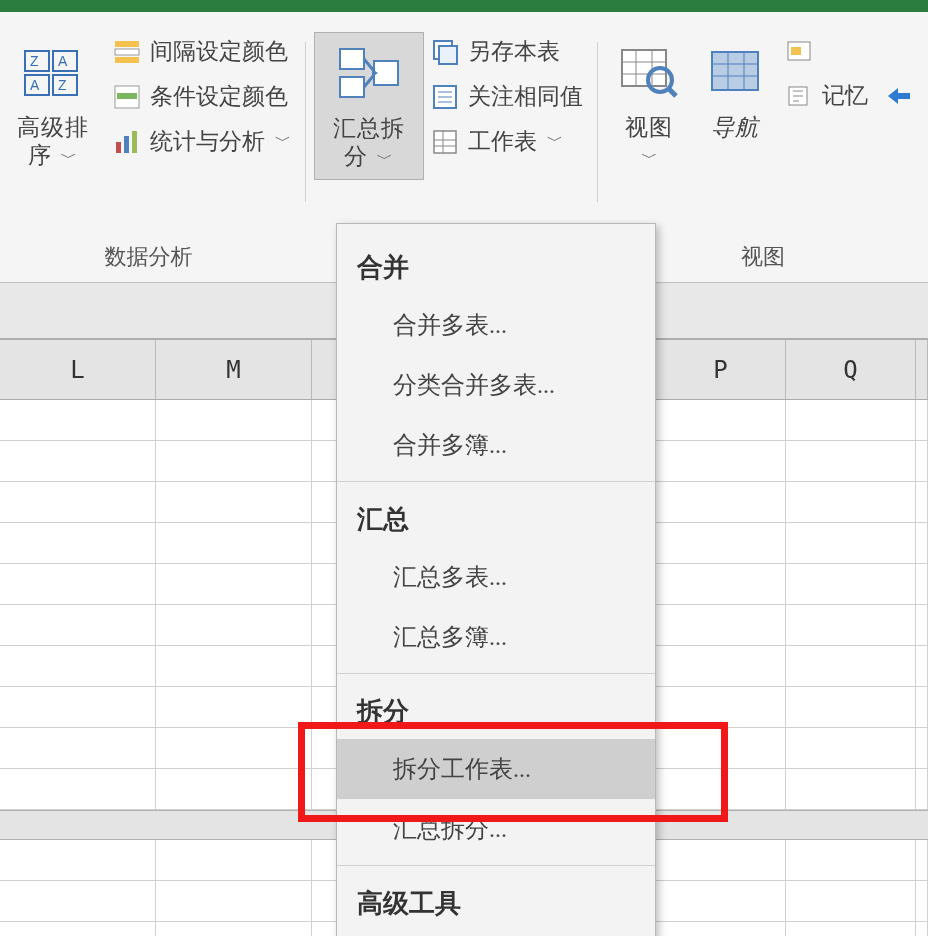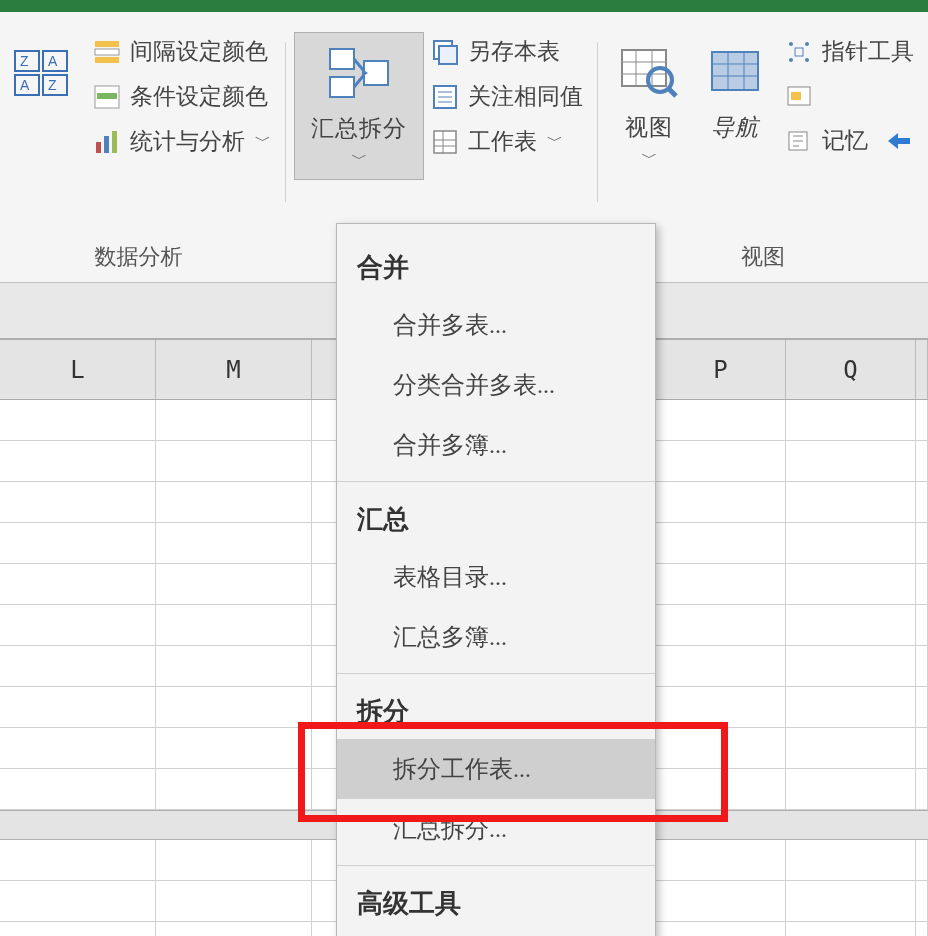--- a/index.html
+++ b/index.html
@@ -204,20 +204,21 @@
             <rect x="2" y="8" width="24" height="20" fill="none" stroke="#3b6fb5" stroke-width="2"></rect>
             <text x="7" y="23" font-size="14" fill="#3b6fb5" font-family="sans-serif">Z</text>
             <rect x="30" y="8" width="24" height="20" fill="none" stroke="#3b6fb5" stroke-width="2"></rect>
             <text x="35" y="23" font-size="14" fill="#3b6fb5" font-family="sans-serif">A</text>
             <rect x="2" y="32" width="24" height="20" fill="none" stroke="#3b6fb5" stroke-width="2"></rect>
             <text x="7" y="47" font-size="14" fill="#3b6fb5" font-family="sans-serif">A</text>
             <rect x="30" y="32" width="24" height="20" fill="none" stroke="#3b6fb5" stroke-width="2"></rect>
             <text x="35" y="47" font-size="14" fill="#3b6fb5" font-family="sans-serif">Z</text>
           </svg>
         </div>
+        <div class="label"><span>高级排序</span> <span class="chev">﹀</span></div>
       </div>
       <div class="small-btn-col">
         <div class="small-btn">
           <span class="icon-box">
             <svg width="28" height="28" viewBox="0 0 28 28">
                 <rect x="2" y="3" width="24" height="6" fill="#f2c14e"></rect>
                 <rect x="2" y="11" width="24" height="6" fill="#fff" stroke="#999"></rect>
                 <rect x="2" y="19" width="24" height="6" fill="#f2c14e"></rect>
               </svg>
           </span>
@@ -328,32 +329,20 @@
             <line x1="22" y1="8" x2="22" y2="46" stroke="#4f81bd"></line>
               <line x1="38" y1="8" x2="38" y2="46" stroke="#4f81bd"></line>
           </svg>
         </div>
         <div class="label">导航</div>
       </div>
       <div class="small-btn-col">
         <div class="small-btn">
           <span class="icon-box">
             <svg width="28" height="28" viewBox="0 0 28 28">
-                <circle cx="6" cy="6" r="2" fill="#4f81bd"></circle>
-                <circle cx="22" cy="6" r="2" fill="#4f81bd"></circle>
-                <circle cx="6" cy="22" r="2" fill="#4f81bd"></circle>
-                <circle cx="22" cy="22" r="2" fill="#4f81bd"></circle>
-                <rect x="10" y="10" width="8" height="8" fill="none" stroke="#4f81bd"></rect>
-              </svg>
-          </span>
-          <span>指针工具</span>
-        </div>
-        <div class="small-btn">
-          <span class="icon-box">
-            <svg width="28" height="28" viewBox="0 0 28 28">
                 <rect x="3" y="5" width="22" height="18" fill="#fff" stroke="#888"></rect>
                 <rect x="6" y="10" width="10" height="8" fill="#f2c14e"></rect>
               </svg>
           </span>
         </div>
         <div class="small-btn">
           <span class="icon-box">
             <svg width="28" height="28" viewBox="0 0 28 28">
                 <rect x="4" y="5" width="18" height="18" fill="#fff" stroke="#888"></rect>
                 <path d="M8 9h10M8 14h10M8 19h6" stroke="#888"></path>
@@ -494,21 +483,21 @@
     </div>
 </div>
 
 <div class="dropdown">
   <div class="dd-section-title">合并</div>
   <div class="dd-item">合并多表...</div>
   <div class="dd-item">分类合并多表...</div>
   <div class="dd-item">合并多簿...</div>
   <div class="dd-sep"></div>
   <div class="dd-section-title">汇总</div>
-  <div class="dd-item">表格目录...</div>
+  <div class="dd-item">汇总多表...</div>
   <div class="dd-item">汇总多簿...</div>
   <div class="dd-sep"></div>
   <div class="dd-section-title">拆分</div>
   <div class="dd-item hovered">拆分工作表...</div>
   <div class="dd-item">汇总拆分...</div>
   <div class="dd-sep"></div>
   <div class="dd-section-title">高级工具</div>
 </div>
 
 <div class="red-box" style="top:722px;left:298px;width:430px;height:100px;"></div>

